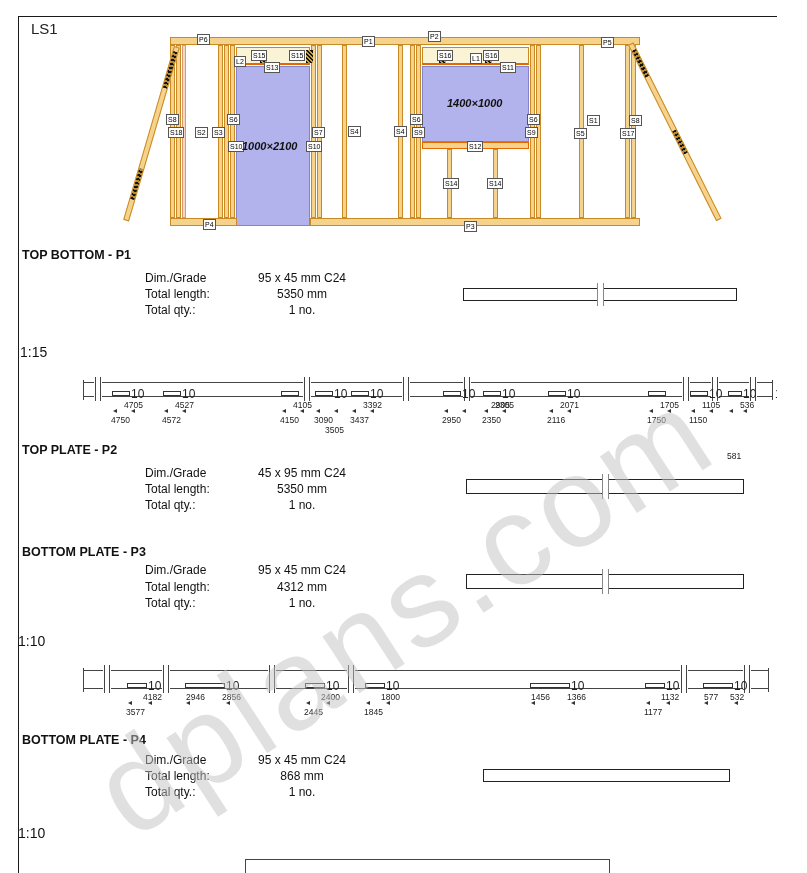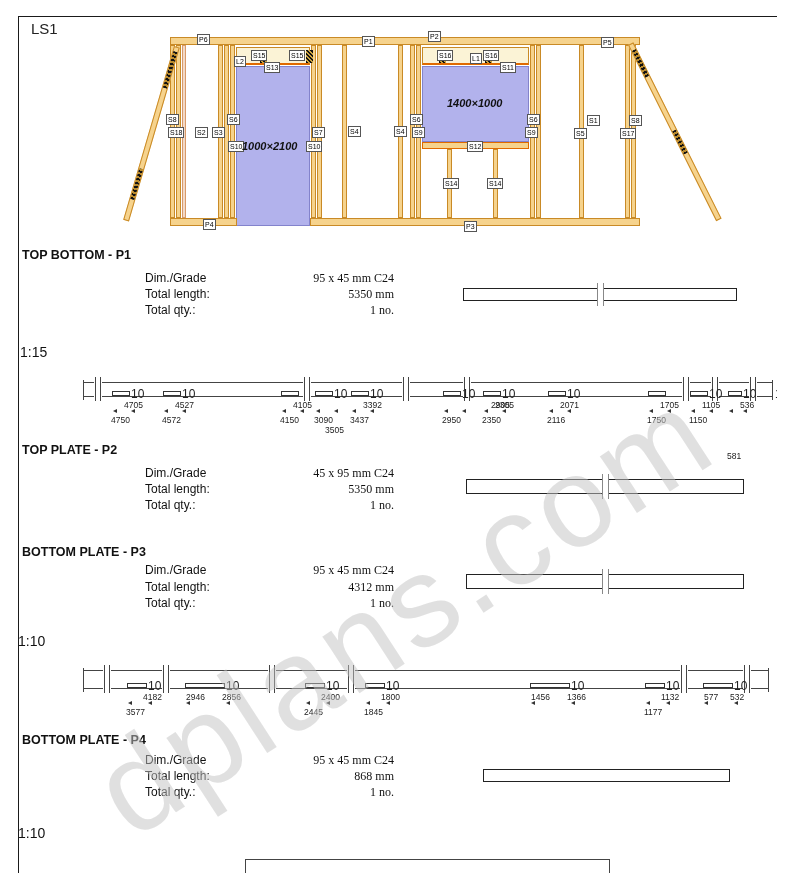--- a/index.html
+++ b/index.html
@@ -7,21 +7,21 @@
          font-family:"Liberation Sans",sans-serif;color:#111;}
   .abs{position:absolute;}
   .frame{position:absolute;left:18px;top:16px;width:774px;height:860px;
          border-top:1.6px solid #1a1a1a;border-left:1.6px solid #1a1a1a;border-right:1.6px solid #1a1a1a;}
   .sheetlabel{position:absolute;left:31px;top:20px;font-size:15px;color:#222;}
   .watermark{position:absolute;left:-10px;top:538px;width:827px;text-align:center;
              font-size:128px;letter-spacing:5px;color:#c3c3c3;opacity:.5;
              transform:rotate(-33deg);white-space:nowrap;z-index:40;pointer-events:none;}
   .sec-title{position:absolute;left:22px;font-size:12.5px;font-weight:bold;white-space:nowrap;}
   .rowlbl{position:absolute;left:145px;font-size:12px;white-space:nowrap;}
-  .rowval{position:absolute;left:210px;width:184px;text-align:right;font-size:12px;white-space:nowrap;font-family:Liberation Serif, serif;}
+  .rowval{position:absolute;left:210px;width:184px;text-align:center;font-size:12px;white-space:nowrap;}
   .scale{position:absolute;font-size:14px;}
   .bar{position:absolute;background:#fff;border:1.5px solid #222;z-index:8;}
   .brk{position:absolute;top:-6px;bottom:-6px;width:5px;background:#fff;
        border-left:1.5px solid #888;border-right:1.5px solid #888;}
   .tag{position:absolute;background:#fff;border:1px solid #555;font-size:7px;line-height:9px;
        padding:0 1px;white-space:nowrap;z-index:20;color:#000;}
   .opdim{position:absolute;font-size:11px;font-weight:bold;font-style:italic;z-index:21;white-space:nowrap;}
   .band,.stud{position:absolute;background:#f6d38d;border:1px solid #c98a26;box-sizing:border-box;z-index:3;}
   .pink{background:#f3d9c6;border-color:#d89a6a;}
   .opening{position:absolute;background:#b2b2ec;border:1px solid #8383cc;box-sizing:border-box;z-index:2;}

